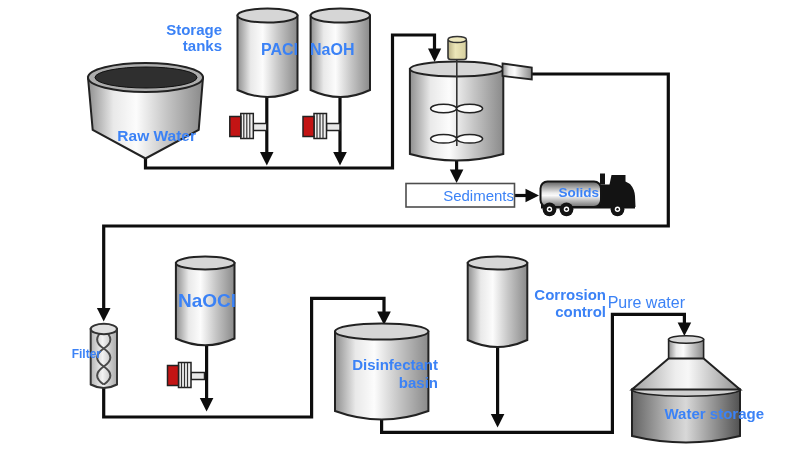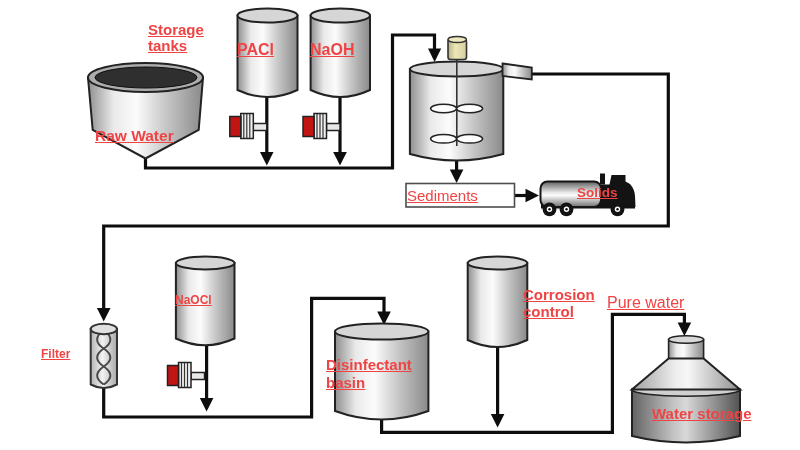--- a/index.html
+++ b/index.html
@@ -2,34 +2,34 @@
 <html><head>
 <meta charset="utf-8">
 <style>
   html,body{margin:0;padding:0;background:#fff;}
   .stage{
     position:relative;width:800px;height:450px;background:#fff;
     font-family:"Liberation Sans",sans-serif;overflow:hidden;
   }
   .stage svg{position:absolute;left:0;top:0;}
   .lbl{
-    position:absolute;color:#ef4444;text-align:left;
-    font-size:15px;line-height:17px;text-decoration:underline;
+    position:absolute;color:#3b82f6;text-align:right;
+    font-size:15px;line-height:17px;
   }
   .b{font-weight:700;}
   .nw{white-space:nowrap;}
   .lbl-storage-tanks{left:148px;top:22px;width:74px;line-height:16px;}
   .lbl-raw-water{left:95px;top:103px;width:101px;font-size:15.5px;margin-top:24px;}
   .lbl-pacl{left:237px;top:41px;width:61px;font-size:16px;}
   .lbl-naoh{left:310px;top:41px;width:40px;font-size:16px;}
   .lbl-coag{left:504px;top:96px;width:156px;line-height:17.5px;}
   .lbl-sediments{left:407px;top:187px;width:107px;}
-  .lbl-solids{left:542px;top:184px;width:57px;font-size:13.5px;font-weight:600;margin-left:35px;}
+  .lbl-solids{left:542px;top:184px;width:57px;font-size:13.5px;font-weight:600;}
   .lbl-filter{left:41px;top:346px;width:60px;font-size:12px;}
-  .lbl-naocl{left:175px;top:292px;width:61px;font-size:12px;}
+  .lbl-naocl{left:175px;top:292px;width:61px;font-size:19px;}
   .lbl-disinfectant{left:326px;top:356px;width:112px;line-height:17.5px;}
   .lbl-corrosion{left:523px;top:286px;width:83px;line-height:17px;}
   .lbl-pure-water{left:607px;top:294px;width:78px;font-size:16px;font-weight:400;}
   .lbl-water-storage{left:652px;top:405px;width:112px;}
 </style>
 </head>
 <body>
 
 <div class="stage">
 

